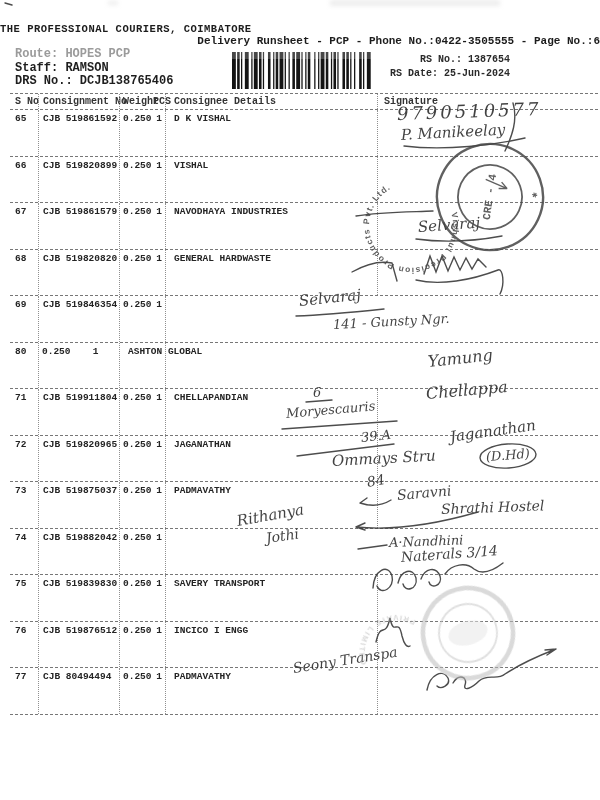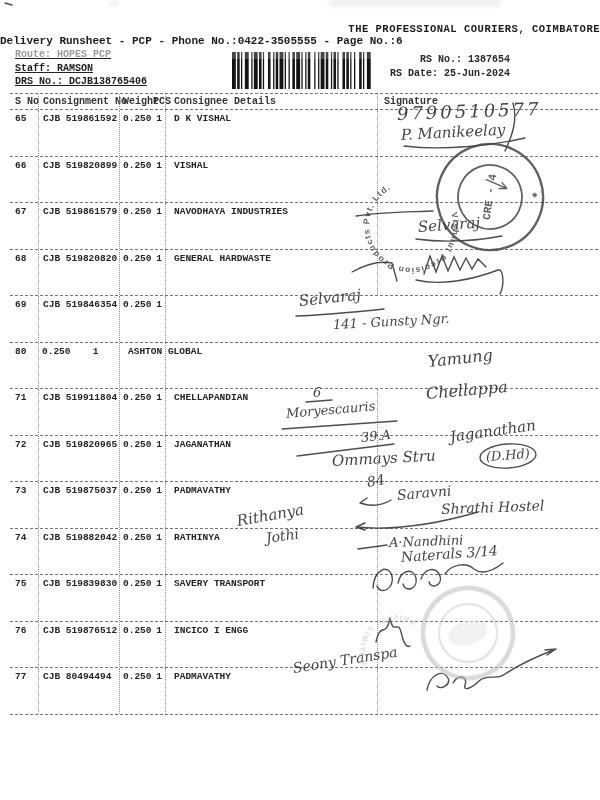--- a/index.html
+++ b/index.html
@@ -1,23 +1,23 @@
 <!DOCTYPE html>
 <html><head>
 <meta charset="utf-8">
 <style>
   html,body{margin:0;padding:0;background:#fff;}
   .page{position:relative;width:600px;height:800px;background:#ffffff;overflow:hidden;
         font-family:"Liberation Mono",monospace;color:#222;}
   
-  .doc-title{position:absolute;top:23px;left:0;width:600px;text-align:right;
+  .doc-title{position:absolute;top:23px;left:0;width:600px;text-align:left;
              font-size:10.5px;font-weight:bold;letter-spacing:.5px;color:#1c1c1c;}
-  .doc-subtitle{position:absolute;top:35px;left:0;width:600px;text-align:left;
+  .doc-subtitle{position:absolute;top:35px;left:0;width:600px;text-align:right;
              font-size:11px;font-weight:bold;color:#1c1c1c;}
-  .meta-left{position:absolute;left:15px;top:48px;font-size:10px;line-height:13.5px;font-weight:bold;text-decoration:underline;}
+  .meta-left{position:absolute;left:15px;top:48px;font-size:12px;line-height:13.5px;font-weight:bold;}
   .meta-route{color:#9b9b9b;}
   .meta-staff,.meta-drs{color:#1e1e1e;}
   .meta-right{position:absolute;left:390px;top:53px;font-size:10px;line-height:14px;font-weight:bold;color:#2a2a2a;text-align:right;}
   .barcode{position:absolute;left:232px;top:52px;width:140px;height:37px;}
   
   .runsheet-table{position:absolute;left:10px;top:93px;width:588px;border-top:1px dashed #777;}
   .th-row,.tr{display:grid;grid-template-columns:28px 81px 46px 212px 1fr;}
   .th-row{height:15px;border-bottom:1px dashed #777;}
   .tr{height:45.5px;border-bottom:1px dashed #777;}
   .td,.th{padding-top:3px;font-size:9.5px;font-weight:bold;color:#242424;white-space:nowrap;overflow:visible;}
@@ -195,21 +195,20 @@
       <div class="td c4 col-b">PADMAVATHY</div>
       <div class="td c5 col-b"></div>
     </div>
     <div class="tr">
       <div class="td c1">74</div>
       <div class="td c2 col-b">CJB 519882042</div>
       <div class="td c3 col-b">
           <span class="w">0.250</span>
           <span class="p">1</span>
         </div>
-      <div class="td c4 col-b">RATHINYA</div>
       <div class="td c5 col-b"></div>
     </div>
     <div class="tr">
       <div class="td c1">75</div>
       <div class="td c2 col-b">CJB 519839830</div>
       <div class="td c3 col-b">
           <span class="w">0.250</span>
           <span class="p">1</span>
         </div>
       <div class="td c4 col-b">SAVERY TRANSPORT</div>

